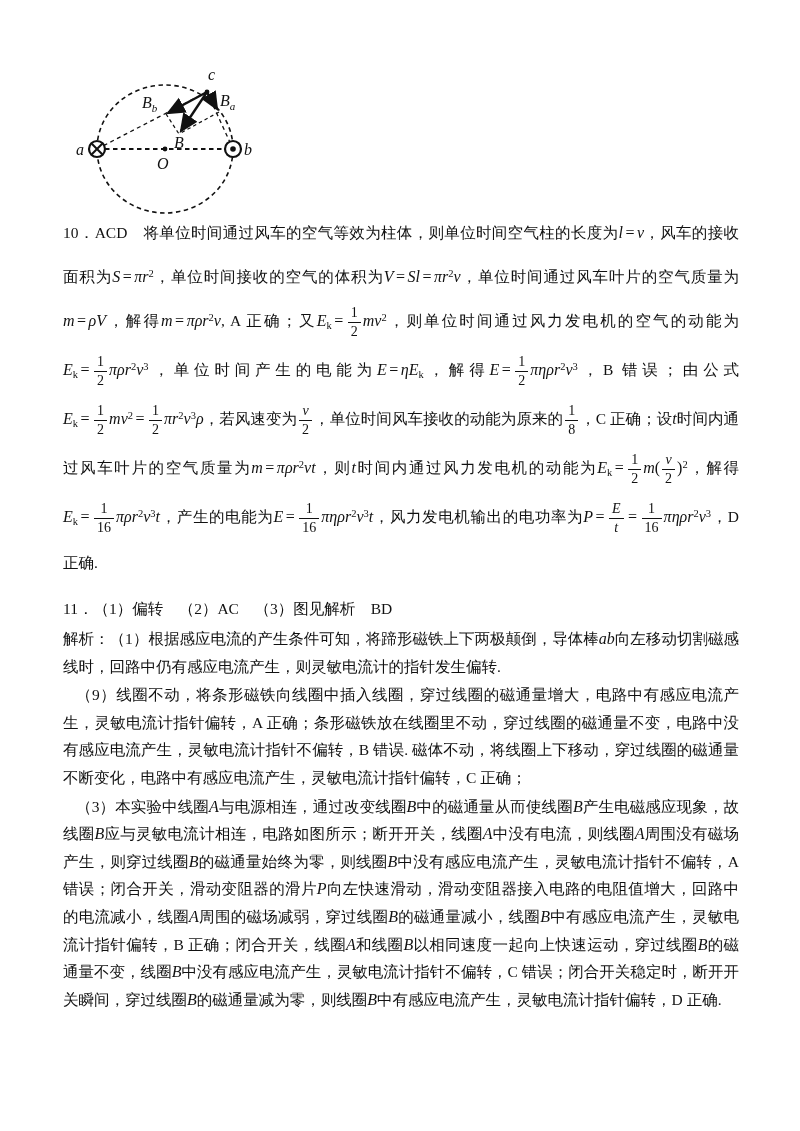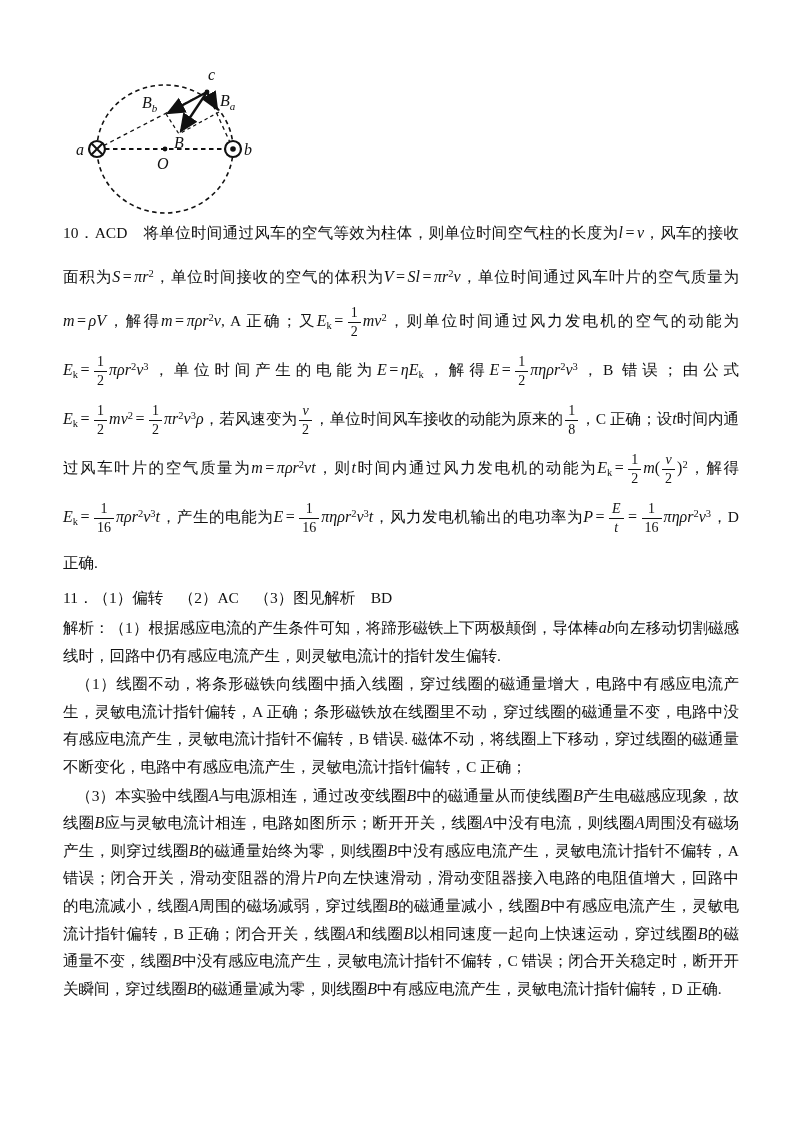--- a/index.html
+++ b/index.html
@@ -3,21 +3,21 @@
 <meta charset="utf-8">
 <style>
   html,body{margin:0;padding:0;background:#e8e8e8;}
   .page{position:relative;width:800px;height:1131px;background:#ffffff;margin:0 auto;
         font-family:"Liberation Serif","DejaVu Serif",serif;color:#111;overflow:hidden;}
   .figure-wrap{position:absolute;left:70px;top:50px;width:190px;height:178px;}
   .figure-wrap svg{display:block;}
   .content{position:absolute;left:63px;top:212px;width:676px;}
   .para{font-size:15.5px;line-height:27.6px;text-align:justify;text-justify:inter-ideograph;}
   .math-para{line-height:41px;}
-  .ans-line{line-height:28px;margin:1px 0 2px 0;}
+  .ans-line{line-height:28px;margin:12px 0 2px 0;}
   .indent{text-indent:13px;}
   .jx{margin-top:1px;}
   .math{font-size:16px;white-space:nowrap;}
   .math i{font-style:italic;font-family:"Liberation Serif","DejaVu Serif",serif;}
   .math .op{padding:0 2.5px;}
   .math sup,.math sub{font-size:10.5px;}
   .math sub{vertical-align:-3px;}
   .math sup{vertical-align:5px;}
   .frac{display:inline-block;text-align:center;vertical-align:middle;
         font-size:14px;line-height:1.25;margin:0 2px;}
@@ -76,17 +76,17 @@
       <text x="104" y="98" class="figlabel">B</text>
       <text x="72" y="58" class="figlabel"><tspan>B</tspan><tspan class="figsub" dy="4">b</tspan></text>
       <text x="150" y="56" class="figlabel"><tspan>B</tspan><tspan class="figsub" dy="4">a</tspan></text>
     </svg>
   </div>
 
   <div class="content">
     <div class="para math-para">10．ACD　将单位时间通过风车的空气等效为柱体，则单位时间空气柱的长度为<span class="math"><i>l</i><span class="op">=</span><i>v</i></span>，风车的接收面积为<span class="math"><i>S</i><span class="op">=</span><i>π</i><i>r</i><sup>2</sup></span>，单位时间接收的空气的体积为<span class="math"><i>V</i><span class="op">=</span><i>S</i><i>l</i><span class="op">=</span><i>π</i><i>r</i><sup>2</sup><i>v</i></span>，单位时间通过风车叶片的空气质量为<span class="math"><i>m</i><span class="op">=</span><i>ρ</i><i>V</i></span>，解得<span class="math"><i>m</i><span class="op">=</span><i>π</i><i>ρ</i><i>r</i><sup>2</sup><i>v</i></span>, A 正确；又<span class="math"><i>E</i><sub>k</sub><span class="op">=</span><span class="frac"><span class="fn">1</span><span class="fd">2</span></span><i>m</i><i>v</i><sup>2</sup></span>，则单位时间通过风力发电机的空气的动能为<span class="math"><i>E</i><sub>k</sub><span class="op">=</span><span class="frac"><span class="fn">1</span><span class="fd">2</span></span><i>π</i><i>ρ</i><i>r</i><sup>2</sup><i>v</i><sup>3</sup></span>，单位时间产生的电能为<span class="math"><i>E</i><span class="op">=</span><i>η</i><i>E</i><sub>k</sub></span>，解得<span class="math"><i>E</i><span class="op">=</span><span class="frac"><span class="fn">1</span><span class="fd">2</span></span><i>π</i><i>η</i><i>ρ</i><i>r</i><sup>2</sup><i>v</i><sup>3</sup></span>，B 错误；由公式<span class="math"><i>E</i><sub>k</sub><span class="op">=</span><span class="frac"><span class="fn">1</span><span class="fd">2</span></span><i>m</i><i>v</i><sup>2</sup><span class="op">=</span><span class="frac"><span class="fn">1</span><span class="fd">2</span></span><i>π</i><i>r</i><sup>2</sup><i>v</i><sup>3</sup><i>ρ</i></span>，若风速变为<span class="math"><span class="frac"><span class="fn"><i>v</i></span><span class="fd">2</span></span></span>，单位时间风车接收的动能为原来的<span class="math"><span class="frac"><span class="fn">1</span><span class="fd">8</span></span></span>，C 正确；设<span class="math"><i>t</i></span>时间内通过风车叶片的空气质量为<span class="math"><i>m</i><span class="op">=</span><i>π</i><i>ρ</i><i>r</i><sup>2</sup><i>v</i><i>t</i></span>，则<span class="math"><i>t</i></span>时间内通过风力发电机的动能为<span class="math"><i>E</i><sub>k</sub><span class="op">=</span><span class="frac"><span class="fn">1</span><span class="fd">2</span></span><i>m</i><span>(</span><span class="frac"><span class="fn"><i>v</i></span><span class="fd">2</span></span><span>)</span><sup>2</sup></span>，解得<span class="math"><i>E</i><sub>k</sub><span class="op">=</span><span class="frac"><span class="fn">1</span><span class="fd">16</span></span><i>π</i><i>ρ</i><i>r</i><sup>2</sup><i>v</i><sup>3</sup><i>t</i></span>，产生的电能为<span class="math"><i>E</i><span class="op">=</span><span class="frac"><span class="fn">1</span><span class="fd">16</span></span><i>π</i><i>η</i><i>ρ</i><i>r</i><sup>2</sup><i>v</i><sup>3</sup><i>t</i></span>，风力发电机输出的电功率为<span class="math"><i>P</i><span class="op">=</span><span class="frac"><span class="fn"><i>E</i></span><span class="fd"><i>t</i></span></span><span class="op">=</span><span class="frac"><span class="fn">1</span><span class="fd">16</span></span><i>π</i><i>η</i><i>ρ</i><i>r</i><sup>2</sup><i>v</i><sup>3</sup></span>，D 正确.</div>
     <div class="para ans-line">11．（1）偏转　（2）AC　（3）图见解析　BD</div>
     <div class="para jx">解析：（1）根据感应电流的产生条件可知，将蹄形磁铁上下两极颠倒，导体棒<span class="math"><i>a</i><i>b</i></span>向左移动切割磁感线时，回路中仍有感应电流产生，则灵敏电流计的指针发生偏转.</div>
-    <div class="para jx indent">（1）线圈不动，将条形磁铁向线圈中插入线圈，穿过线圈的磁通量增大，电路中有感应电流产生，灵敏电流计指针偏转，A 正确；条形磁铁放在线圈里不动，穿过线圈的磁通量不变，电路中没有感应电流产生，灵敏电流计指针不偏转，B 错误. 磁体不动，将线圈上下移动，穿过线圈的磁通量不断变化，电路中有感应电流产生，灵敏电流计指针偏转，C 正确；</div>
+    <div class="para jx indent">（9）线圈不动，将条形磁铁向线圈中插入线圈，穿过线圈的磁通量增大，电路中有感应电流产生，灵敏电流计指针偏转，A 正确；条形磁铁放在线圈里不动，穿过线圈的磁通量不变，电路中没有感应电流产生，灵敏电流计指针不偏转，B 错误. 磁体不动，将线圈上下移动，穿过线圈的磁通量不断变化，电路中有感应电流产生，灵敏电流计指针偏转，C 正确；</div>
     <div class="para jx indent">（3）本实验中线圈<span class="math"><i>A</i></span>与电源相连，通过改变线圈<span class="math"><i>B</i></span>中的磁通量从而使线圈<span class="math"><i>B</i></span>产生电磁感应现象，故线圈<span class="math"><i>B</i></span>应与灵敏电流计相连，电路如图所示；断开开关，线圈<span class="math"><i>A</i></span>中没有电流，则线圈<span class="math"><i>A</i></span>周围没有磁场产生，则穿过线圈<span class="math"><i>B</i></span>的磁通量始终为零，则线圈<span class="math"><i>B</i></span>中没有感应电流产生，灵敏电流计指针不偏转，A 错误；闭合开关，滑动变阻器的滑片<span class="math"><i>P</i></span>向左快速滑动，滑动变阻器接入电路的电阻值增大，回路中的电流减小，线圈<span class="math"><i>A</i></span>周围的磁场减弱，穿过线圈<span class="math"><i>B</i></span>的磁通量减小，线圈<span class="math"><i>B</i></span>中有感应电流产生，灵敏电流计指针偏转，B 正确；闭合开关，线圈<span class="math"><i>A</i></span>和线圈<span class="math"><i>B</i></span>以相同速度一起向上快速运动，穿过线圈<span class="math"><i>B</i></span>的磁通量不变，线圈<span class="math"><i>B</i></span>中没有感应电流产生，灵敏电流计指针不偏转，C 错误；闭合开关稳定时，断开开关瞬间，穿过线圈<span class="math"><i>B</i></span>的磁通量减为零，则线圈<span class="math"><i>B</i></span>中有感应电流产生，灵敏电流计指针偏转，D 正确.</div>
   </div>
 
 </div>
 
 </body></html>

